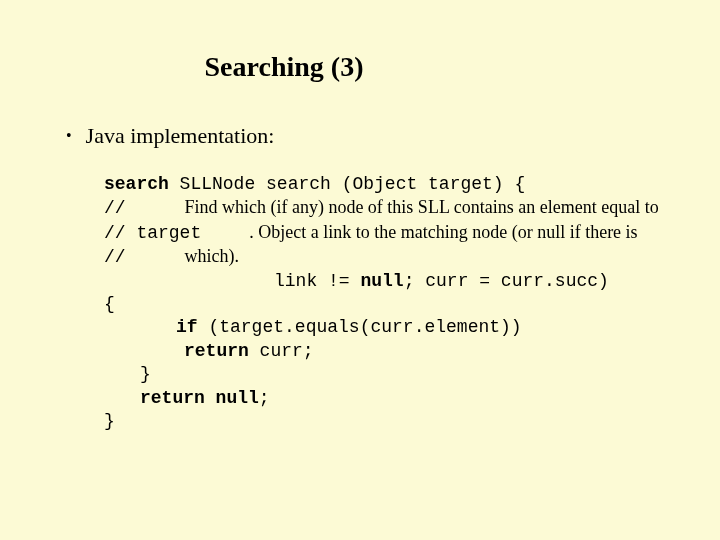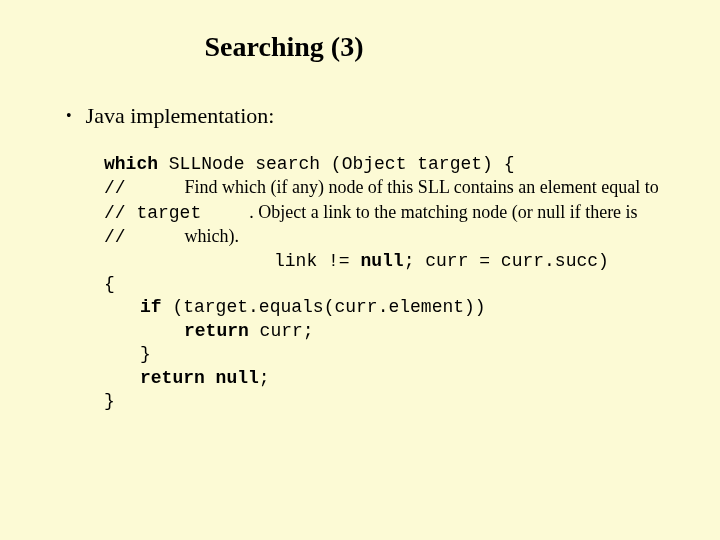--- a/index.html
+++ b/index.html
@@ -9,21 +9,21 @@
     height: 540px;
     background: #fcfad5;
     font-family: "Times New Roman", Times, serif;
     color: #000;
     overflow: hidden;
   }
   .slide {
     width: 568px;
     height: 540px;
     box-sizing: border-box;
-    padding: 16px 50px 30px 50px;
+    padding: 36px 50px 30px 50px;
   }
   .title {
     text-align: center;
     font-weight: bold;
     font-size: 28px;
     margin: 15px 0 40px 0;
   }
   .bullet-row {
     display: flex;
     align-items: baseline;
@@ -51,38 +51,38 @@
   }
   .serif {
     font-family: "Times New Roman", Times, serif;
     margin-left: 48px;
   }
   .code-line {
     white-space: pre;
   }
   .indent1 { margin-left: 36px; }
   .indent3 { padding-left: 170px; }
-  .indent1b { margin-left: 36px; }
+  .indent1b { margin-left: 72px; }
   .indent2b { margin-left: 80px; }
 </style>
 </head>
 <body>
 
 <div class="slide">
 
   <div class="title">Searching (3)</div>
 
   <div class="bullet-row">
     <span class="bullet-dot">•</span>
     <span>Java implementation:</span>
   </div>
 
   <div class="code-block">
 
-    <div class="code-line mono"><span class="bold">which</span><span> SLLNode search (Object target) {</span></div>
+    <div class="code-line mono"><span class="bold">search</span><span> SLLNode search (Object target) {</span></div>
 
     <div class="code-line"><span class="mono">// </span><span class="serif">Find which (if any) node of this SLL contains an element equal to</span></div>
 
     <div class="code-line"><span class="mono">// </span><span class="mono">target</span><span class="serif">. Object a link to the matching node (or null if there is</span></div>
 
     <div class="code-line"><span class="mono">// </span><span class="serif">which).</span></div>
 
 
     <div class="code-line mono indent3"><span>link != </span><span class="bold">null</span><span>; curr = curr.succ)</span></div>
 

